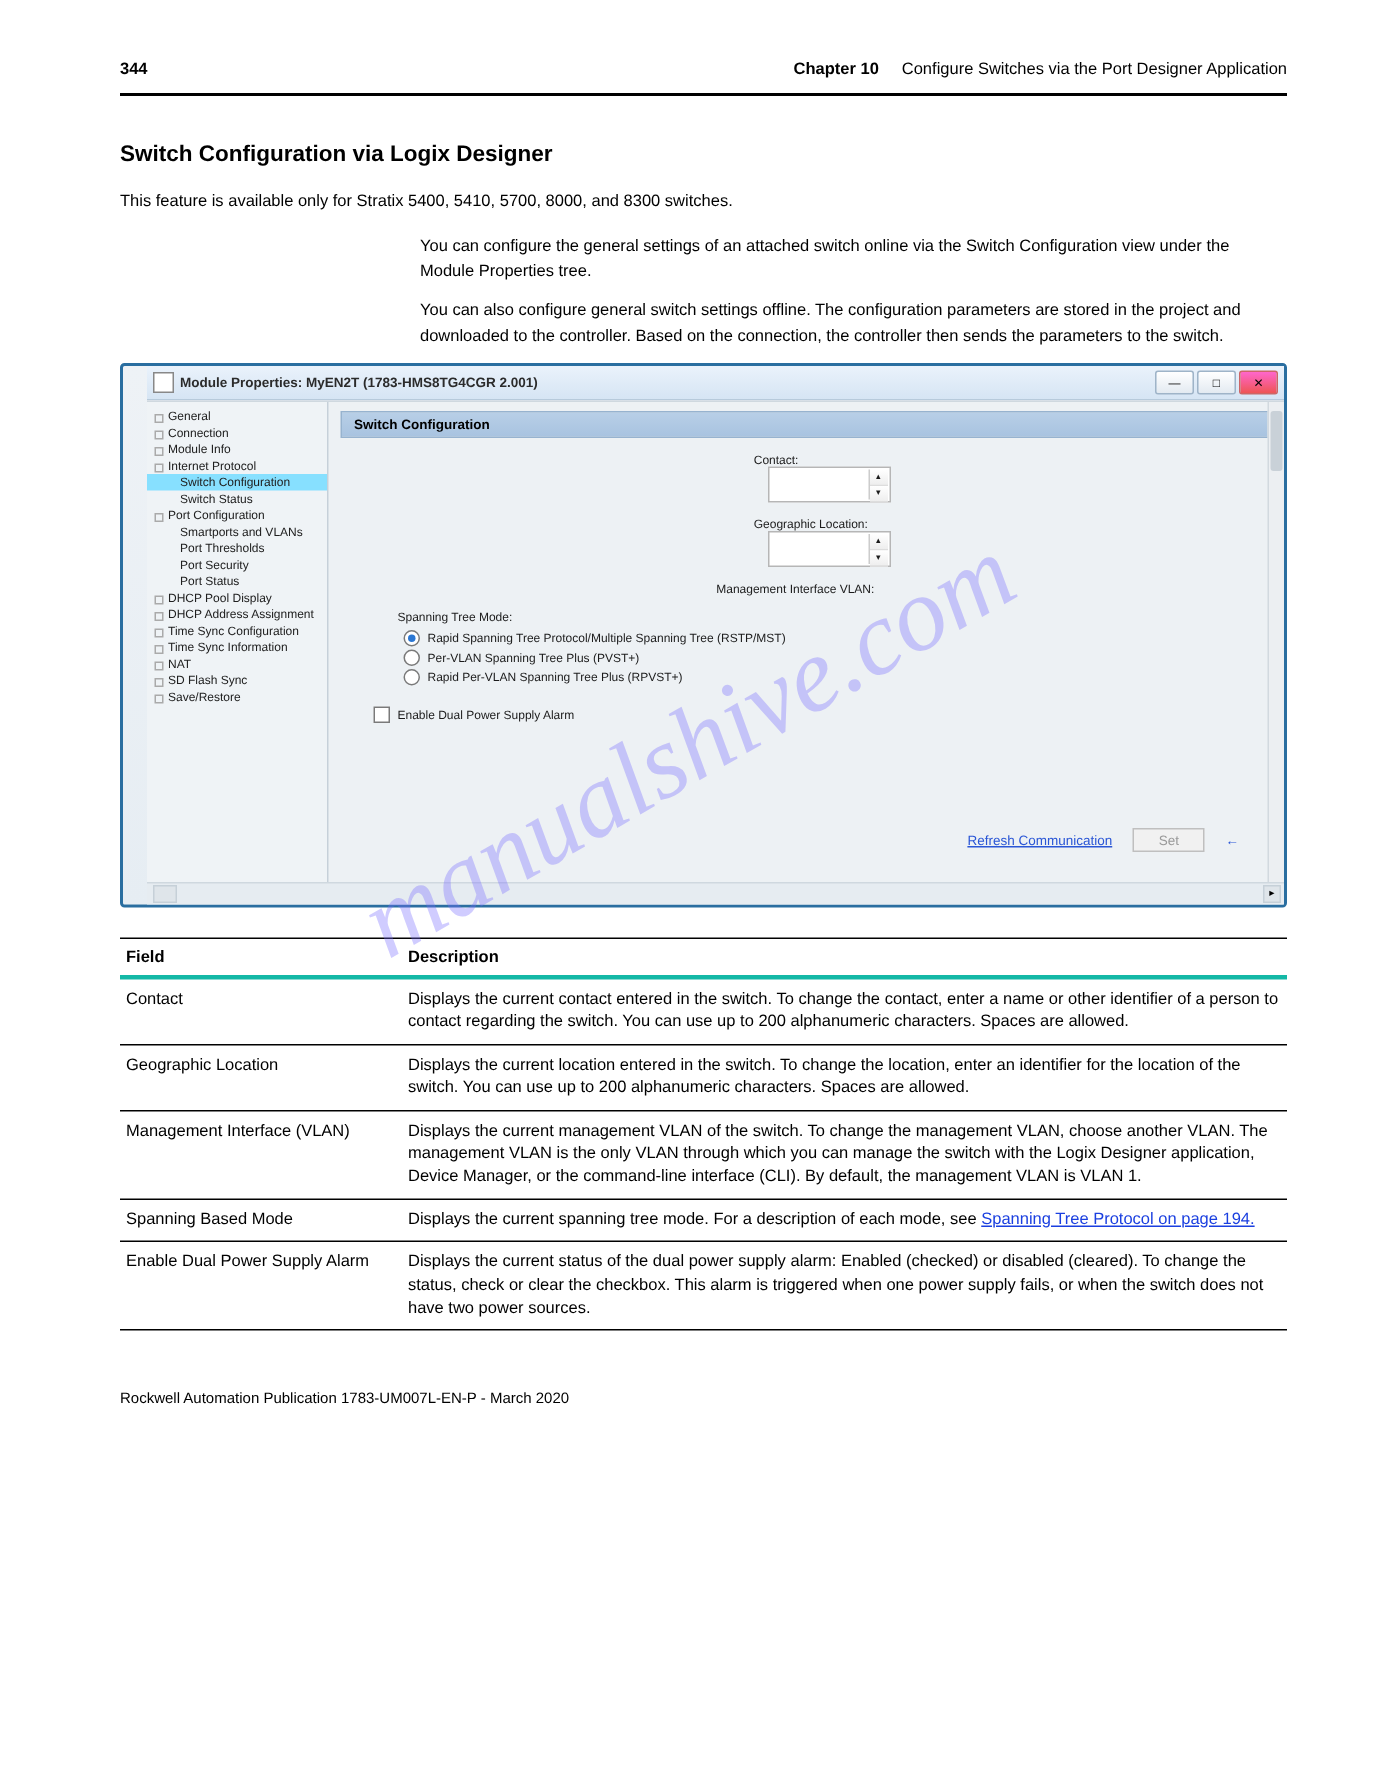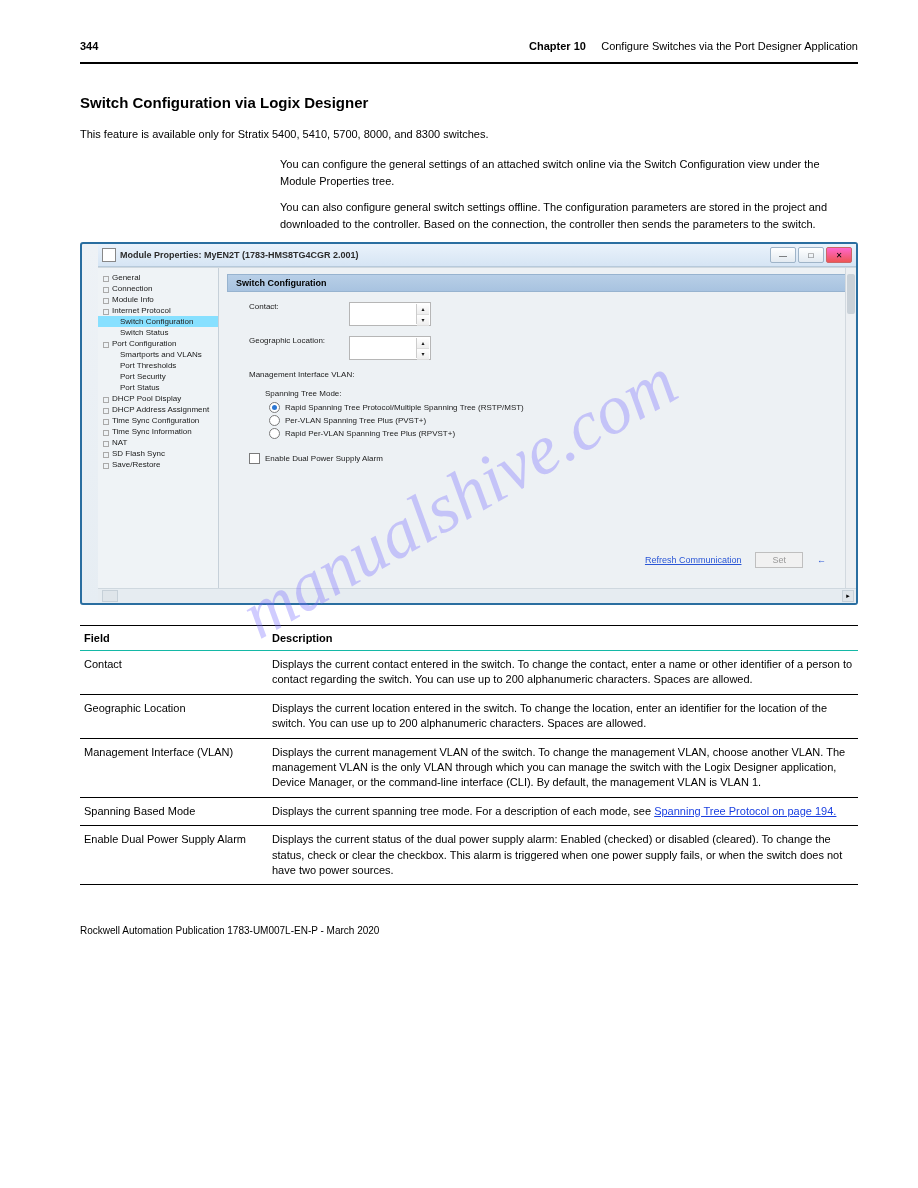--- a/index.html
+++ b/index.html
@@ -130,22 +130,23 @@
     margin: 6px 10px 10px 8px;
     border: 1px solid #97b3cf;
   }
   .form-area {
     padding-left: 30px;
     font-size: 8px;
     color: #1b1b1b;
   }
   .form-row {
     display: flex;
-    align-items: flex-start;
+    align-items: center;
     margin-bottom: 10px;
+    flex-direction: column;
   }
   .form-label {
     width: 100px;
   }
   .spinbox {
     width: 80px; height: 22px;
     border: 1px solid #b6b6b6;
     background: #fff;
     display: flex;
     position: relative;
@@ -242,21 +243,21 @@
   .def-table {
     width: 100%;
     border-collapse: collapse;
     font-size: 11px;
     margin-top: 20px;
   }
   .def-table th {
     text-align: left;
     font-weight: bold;
     border-top: 1px solid #000;
-    border-bottom: 1px solid #14b8a6;
+    border-bottom: 3px solid #14b8a6;
     padding: 6px 4px;
   }
   .def-table td {
     border-bottom: 1px solid #000;
     vertical-align: top;
     padding: 6px 4px;
     line-height: 1.4;
   }
   .def-table td.f { width: 180px; }
   .def-table a.xref { color: #1a3fe0; text-decoration: underline; }

